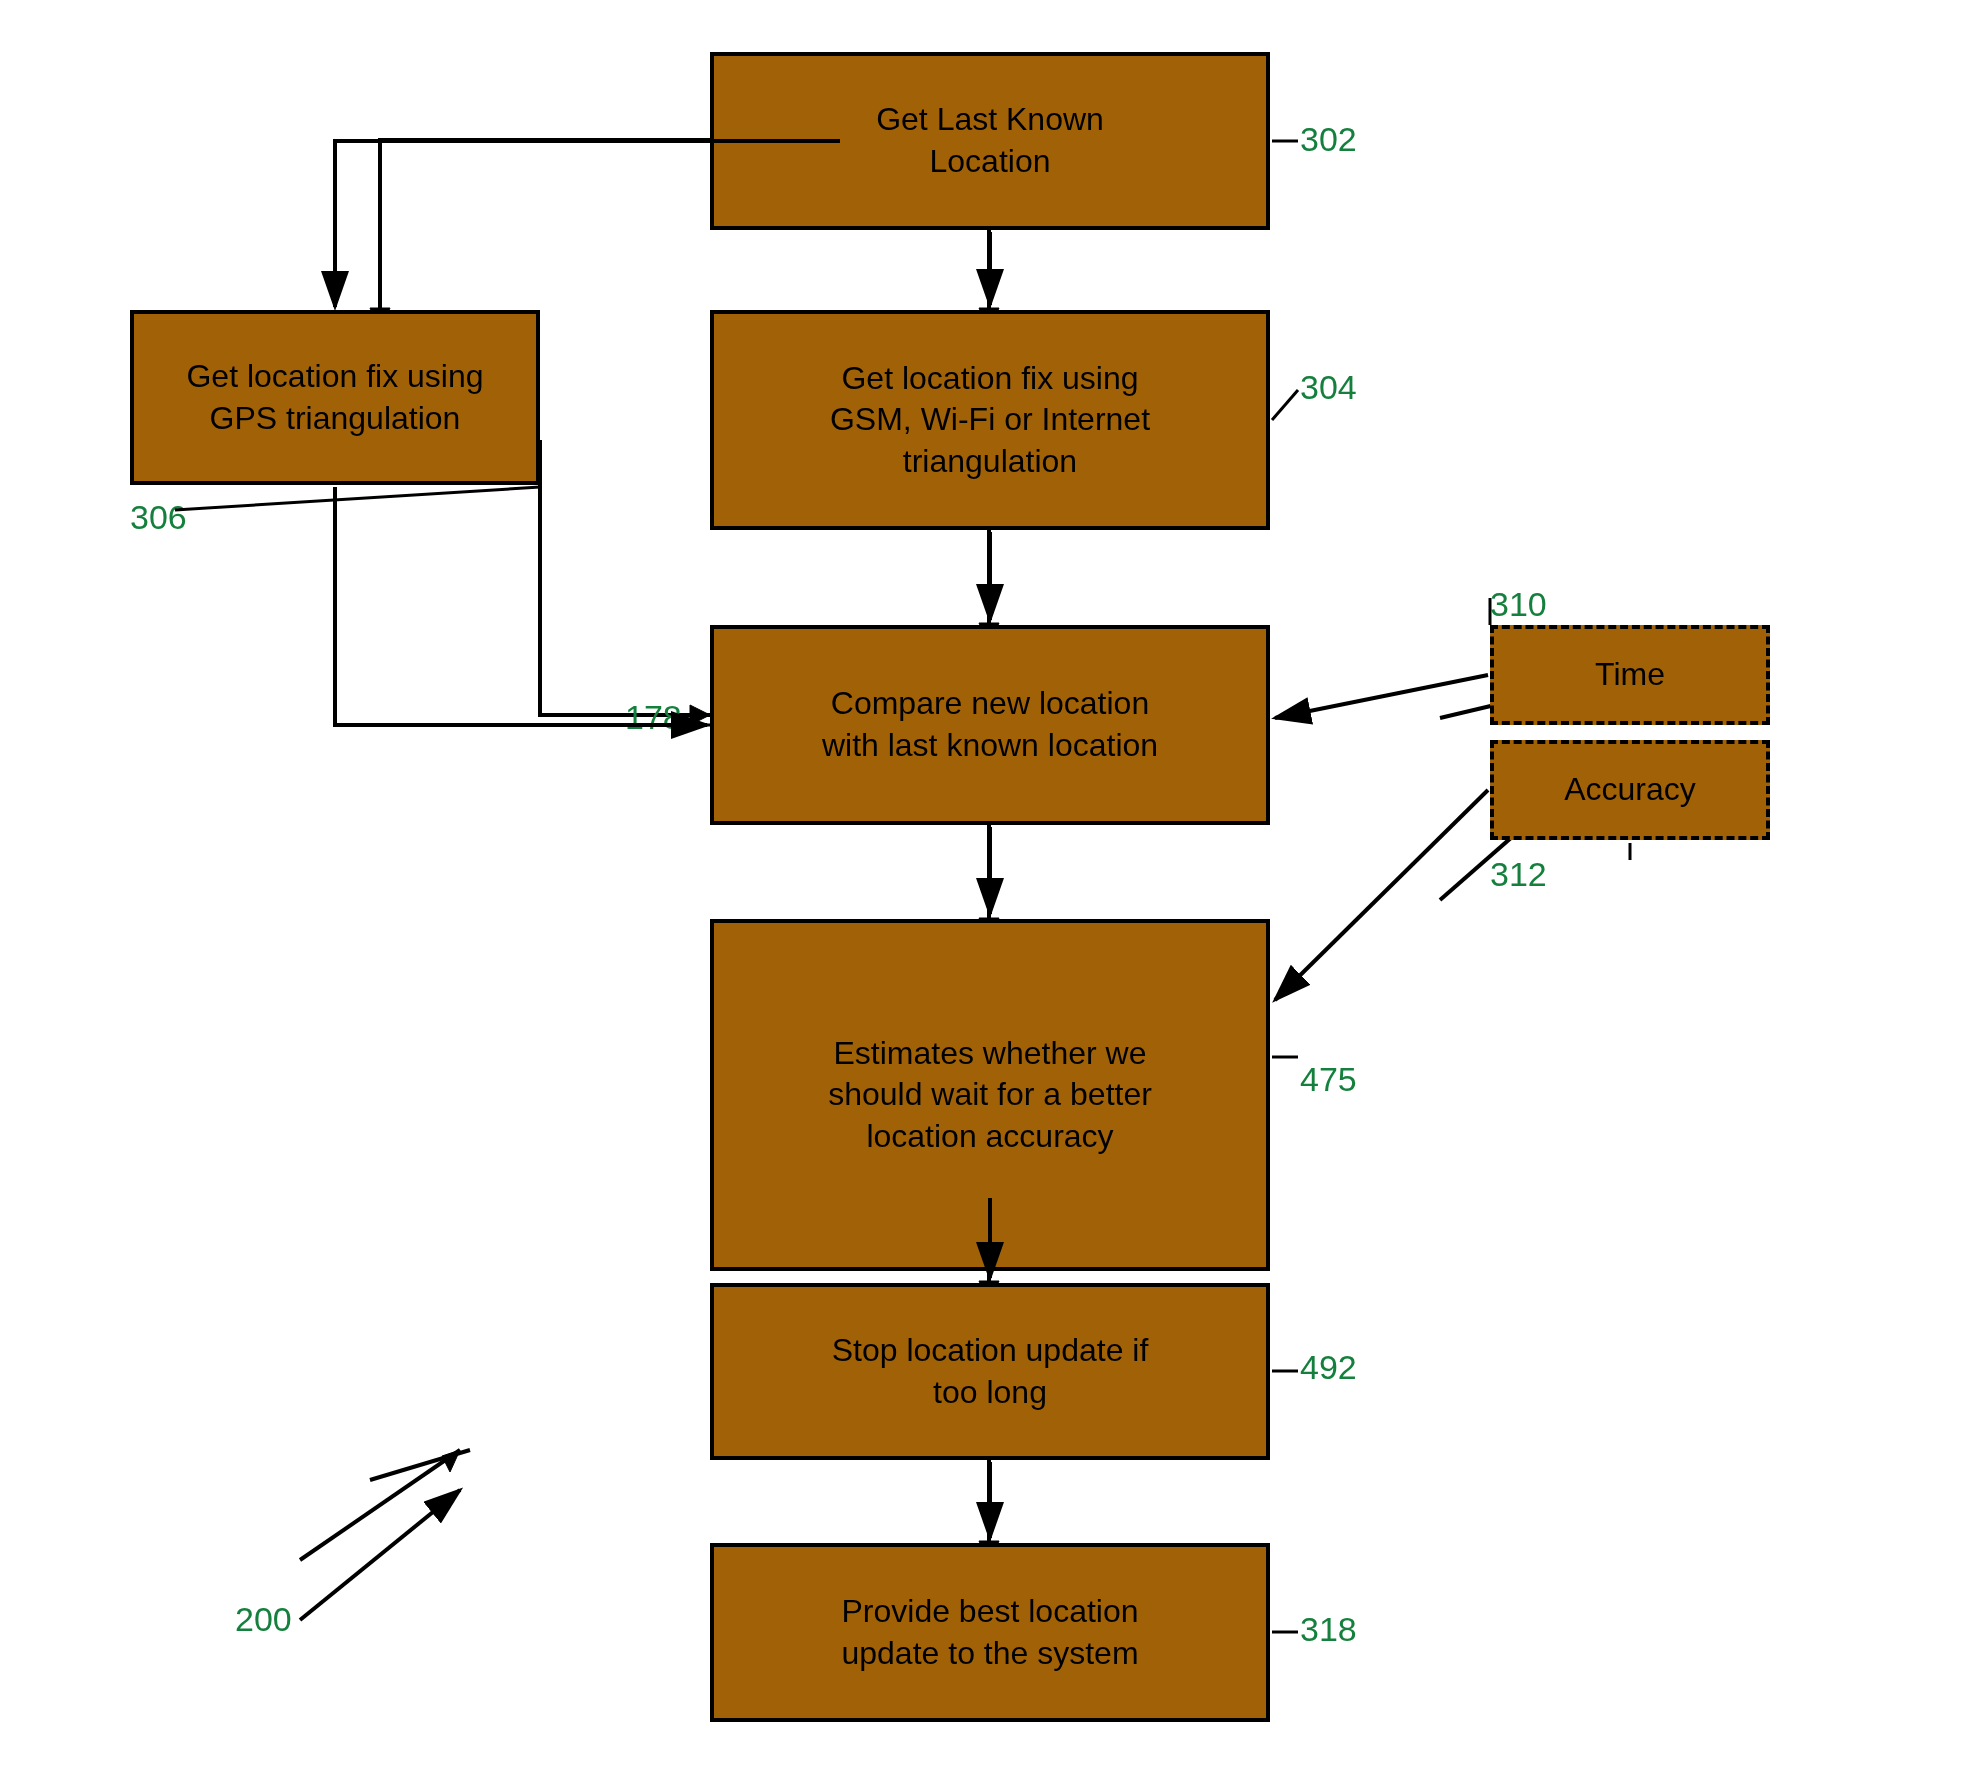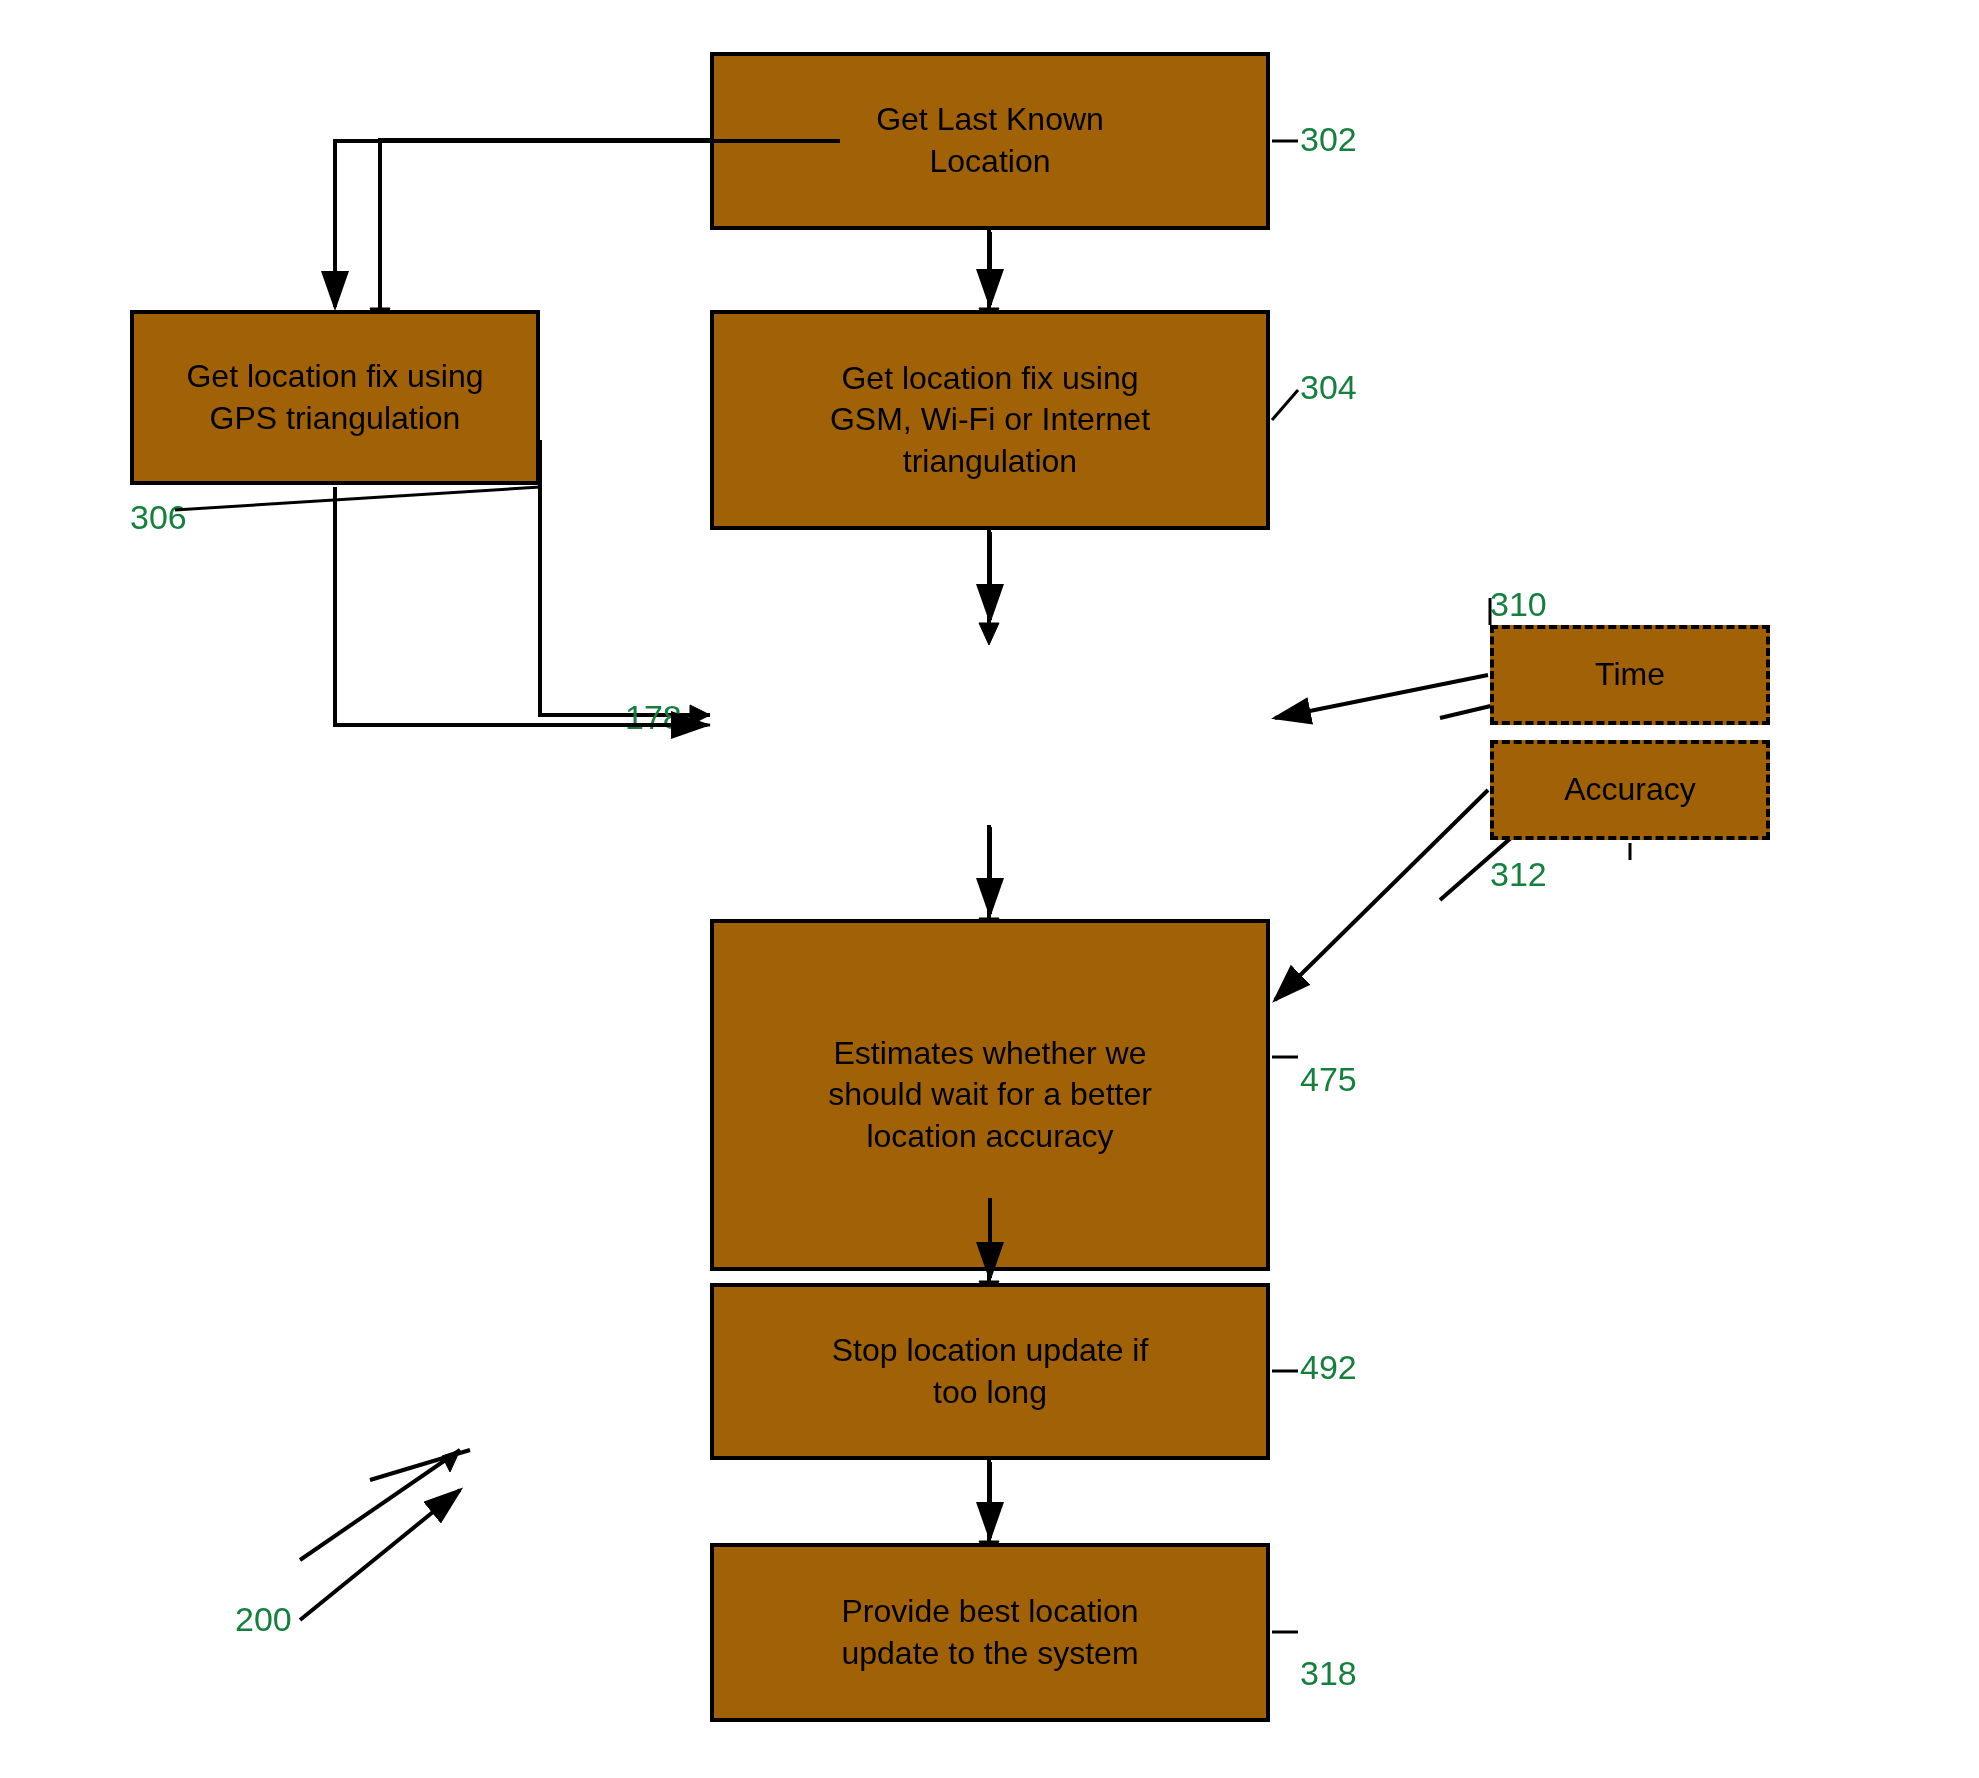--- a/index.html
+++ b/index.html
@@ -101,20 +101,23 @@
   </div>
 
   <div class="flowbox" style="left:130px; top:310px; width:410px; height:175px;">
     <span>Get location fix using<br>GPS triangulation</span>
   </div>
 
   <div class="flowbox" style="left:710px; top:310px; width:560px; height:220px;">
     <span>Get location fix using<br>GSM, Wi-Fi or Internet<br>triangulation</span>
   </div>
 
+  <div class="flowbox" style="left:710px; top:625px; width:560px; height:200px;">
+    <span>Compare new location<br>with last known location</span>
+  </div>
 
   <div class="flowbox dashed" style="left:1490px; top:625px; width:280px; height:100px;">
     <span>Time</span>
   </div>
 
   <div class="flowbox dashed" style="left:1490px; top:740px; width:280px; height:100px;">
     <span>Accuracy</span>
   </div>
 
   <div class="flowbox" style="left:710px; top:919px; width:560px; height:352px;justify-content:center;">
@@ -130,21 +133,21 @@
   </div>
 
   <div class="label" style="left:1300px; top:120px;">302</div>
   <div class="label" style="left:1300px; top:368px;">304</div>
   <div class="label" style="left:130px; top:498px;">306</div>
   <div class="label" style="left:625px; top:698px;">178</div>
   <div class="label" style="left:1490px; top:585px;">310</div>
   <div class="label" style="left:1490px; top:855px;">312</div>
   <div class="label" style="left:1300px; top:1060px;">475</div>
   <div class="label" style="left:1300px; top:1348px;">492</div>
-  <div class="label" style="left:1300px; top:1610px;margin-top:44px;">318</div>
+  <div class="label" style="left:1300px; top:1610px;">318</div>
   <div class="label" style="left:235px; top:1600px;">200</div>
 
 </div>
 
 <svg style="position:absolute;top:0;left:0;width:1979px;height:1778px;pointer-events:none;">
   <defs>
     <marker id="arrowhead" markerWidth="10" markerHeight="7" refX="9" refY="3.5" orient="auto">
       <polygon points="0 0, 10 3.5, 0 7" fill="#000"></polygon>
     </marker>
   </defs>

